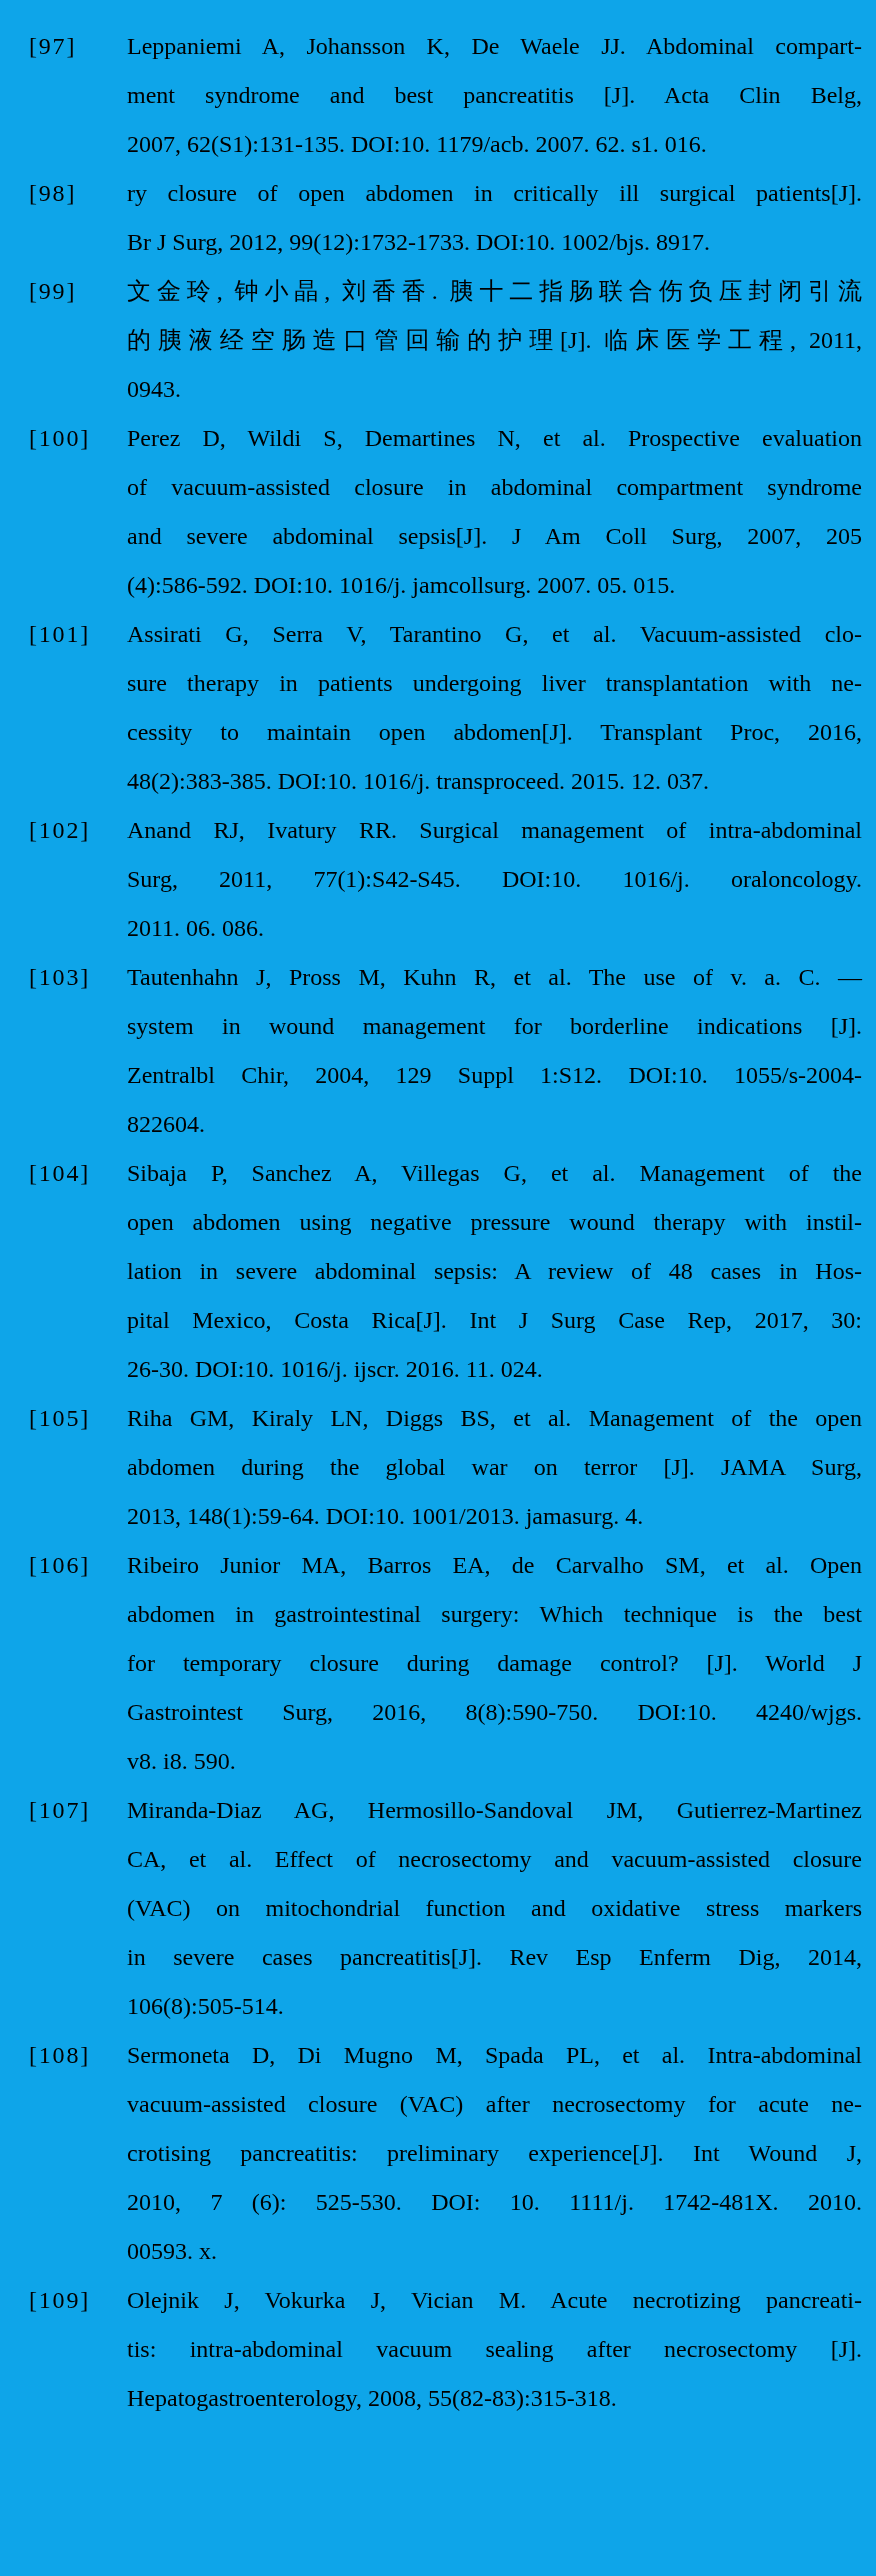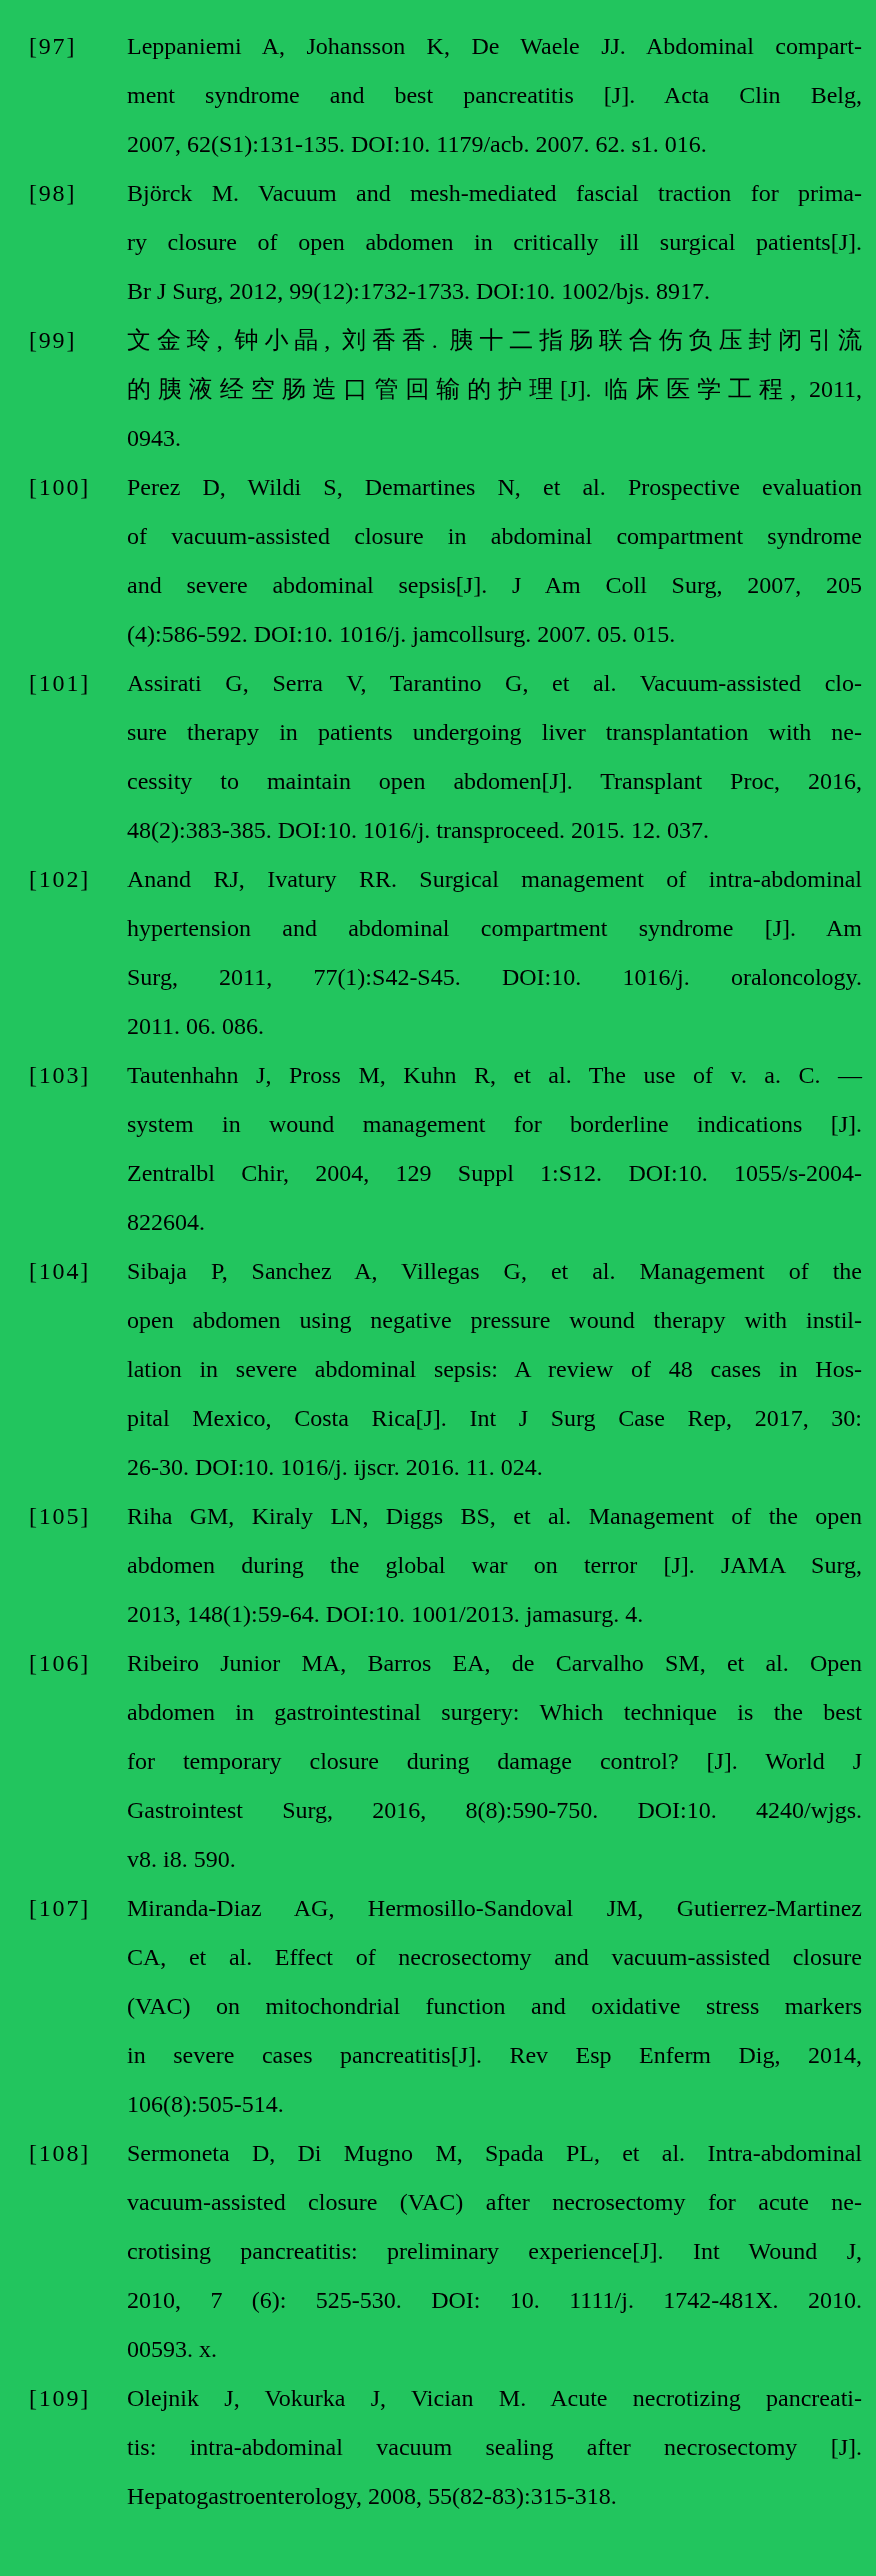--- a/index.html
+++ b/index.html
@@ -6,21 +6,21 @@
     margin: 0;
     padding: 0;
     background: #ffffff;
   }
   .page {
     position: relative;
     width: 876px;
     height: 2576px;
     box-sizing: border-box;
     padding-top: 22px;
-    background: #22c55e;
+    background: #0ea5e9;
     color: #000000;
     font-family: "Liberation Serif", "DejaVu Serif", serif;
     font-size: 24px;
     line-height: 49px;
     overflow: hidden;
   }
   .ref-list {
     margin: 0;
     padding: 0;
     list-style: none;
@@ -56,21 +56,20 @@
       <div class="body">
         <div class="line">Leppaniemi A, Johansson K, De Waele JJ. Abdominal compart-</div>
         <div class="line">ment syndrome and best pancreatitis [J]. Acta Clin Belg,</div>
         <div class="line last">2007, 62(S1):131-135. DOI:10. 1179/acb. 2007. 62. s1. 016.</div>
       </div>
     </li>
 
     <li class="ref">
       <span class="num">[98]</span>
       <div class="body">
-        <div class="line">Björck M. Vacuum and mesh-mediated fascial traction for prima-</div>
         <div class="line">ry closure of open abdomen in critically ill surgical patients[J].</div>
         <div class="line last">Br J Surg, 2012, 99(12):1732-1733. DOI:10. 1002/bjs. 8917.</div>
       </div>
     </li>
 
     <li class="ref">
       <span class="num">[99]</span>
       <div class="body">
         <div class="line">文金玲, 钟小晶, 刘香香. 胰十二指肠联合伤负压封闭引流</div>
         <div class="line">的胰液经空肠造口管回输的护理[J]. 临床医学工程, 2011,</div>
@@ -95,21 +94,20 @@
         <div class="line">sure therapy in patients undergoing liver transplantation with ne-</div>
         <div class="line">cessity to maintain open abdomen[J]. Transplant Proc, 2016,</div>
         <div class="line last">48(2):383-385. DOI:10. 1016/j. transproceed. 2015. 12. 037.</div>
       </div>
     </li>
 
     <li class="ref">
       <span class="num">[102]</span>
       <div class="body">
         <div class="line">Anand RJ, Ivatury RR. Surgical management of intra-abdominal</div>
-        <div class="line">hypertension and abdominal compartment syndrome [J]. Am</div>
         <div class="line">Surg, 2011, 77(1):S42-S45. DOI:10. 1016/j. oraloncology.</div>
         <div class="line last">2011. 06. 086.</div>
       </div>
     </li>
 
     <li class="ref">
       <span class="num">[103]</span>
       <div class="body">
         <div class="line">Tautenhahn J, Pross M, Kuhn R, et al. The use of v. a. C. —</div>
         <div class="line">system in wound management for borderline indications [J].</div>

